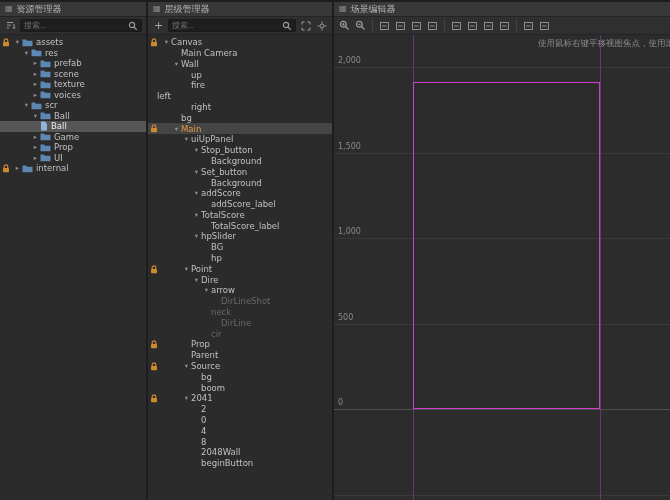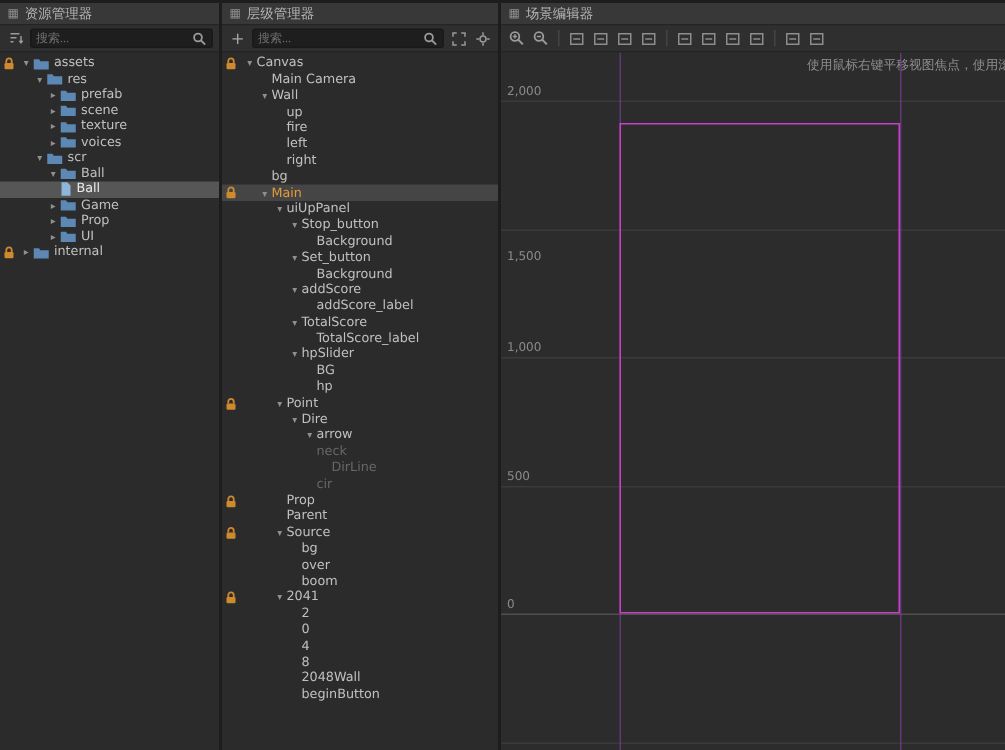--- a/index.html
+++ b/index.html
@@ -272,21 +272,21 @@
         <span class="lbl">Wall</span>
       </div>
       <div class="trow" style="padding-left: 34px;">
         <span class="arrow"></span>
         <span class="lbl">up</span>
       </div>
       <div class="trow" style="padding-left: 34px;">
         <span class="arrow"></span>
         <span class="lbl">fire</span>
       </div>
-      <div class="trow" style="padding-left: 34px;">
+      <div class="trow" style="">
         <span class="arrow"></span>
         <span class="lbl">left</span>
       </div>
       <div class="trow" style="padding-left: 34px; align-items: center;">
         <span class="arrow"></span>
         <span class="lbl">right</span>
       </div>
       <div class="trow" style="padding-left: 24px;">
         <span class="arrow"></span>
         <span class="lbl">bg</span>
@@ -360,20 +360,24 @@
         <span class="lbl">Point</span>
       </div>
       <div class="trow" style="padding-left: 44px;">
         <span class="arrow">▾</span>
         <span class="lbl">Dire</span>
       </div>
       <div class="trow" style="padding-left: 54px;">
         <span class="arrow">▾</span>
         <span class="lbl">arrow</span>
       </div>
+      <div class="trow dim" style="padding-left: 64px;">
+        <span class="arrow"></span>
+        <span class="lbl">DirLineShot</span>
+      </div>
       <div class="trow dim" style="padding-left: 54px;">
         <span class="arrow"></span>
         <span class="lbl">neck</span>
       </div>
       <div class="trow dim" style="padding-left: 64px;">
         <span class="arrow"></span>
         <span class="lbl">DirLine</span>
       </div>
       <div class="trow dim" style="padding-left: 54px;">
         <span class="arrow"></span>
@@ -399,24 +403,20 @@
             <path d="M2.2 4 V2.7 A1.8 1.8 0 0 1 5.8 2.7 V4" fill="none" stroke="#cf8a2d" stroke-width="1.2"></path>
             <rect x="1" y="4" width="6" height="4.2" rx="0.8" fill="#cf8a2d"></rect>
           </svg>
         </span>
         <span class="arrow">▾</span>
         <span class="lbl">Source</span>
       </div>
       <div class="trow" style="padding-left: 44px;">
         <span class="arrow"></span>
         <span class="lbl">bg</span>
-      </div>
-      <div class="trow" style="padding-left: 44px;">
-        <span class="arrow"></span>
-        <span class="lbl">over</span>
       </div>
       <div class="trow" style="padding-left: 44px;">
         <span class="arrow"></span>
         <span class="lbl">boom</span>
       </div>
       <div class="trow" style="padding-left: 34px;">
         <span class="gutter">
           <svg width="8" height="9" viewBox="0 0 8 9">
             <path d="M2.2 4 V2.7 A1.8 1.8 0 0 1 5.8 2.7 V4" fill="none" stroke="#cf8a2d" stroke-width="1.2"></path>
             <rect x="1" y="4" width="6" height="4.2" rx="0.8" fill="#cf8a2d"></rect>
@@ -536,21 +536,21 @@
           <line x1="3.2" y1="5" x2="7.8" y2="5" stroke="#8d8d8d" stroke-width="1"></line>
         </svg>
       </span>
     </div>
   <div id="scene-canvas">
     <div id="scene-hint">使用鼠标右键平移视图焦点，使用滚轮缩放视图</div>
     <div id="scene-grid">
         <div class="grid-line" style="top: 32px;"></div>
         <div class="ruler-label" style="top: 22px;">2,000</div>
         <div class="grid-line" style="top: 117.5px;"></div>
-        <div class="ruler-label" style="top: 107.5px; margin-top: 24px;">1,500</div>
+        <div class="ruler-label" style="top: 107.5px;">1,500</div>
         <div class="grid-line" style="top: 203px;"></div>
         <div class="ruler-label" style="top: 193px;">1,000</div>
         <div class="grid-line" style="top: 288.5px;"></div>
         <div class="ruler-label" style="top: 278.5px;">500</div>
         <div class="grid-line zero" style="top: 374px;"></div>
         <div class="ruler-label" style="top: 364px;">0</div>
         <div class="grid-line" style="top: 459.5px;"></div>
       </div>
     <div class="v-guide" style="left:79px"></div>
     <div class="v-guide" style="left:266px"></div>

